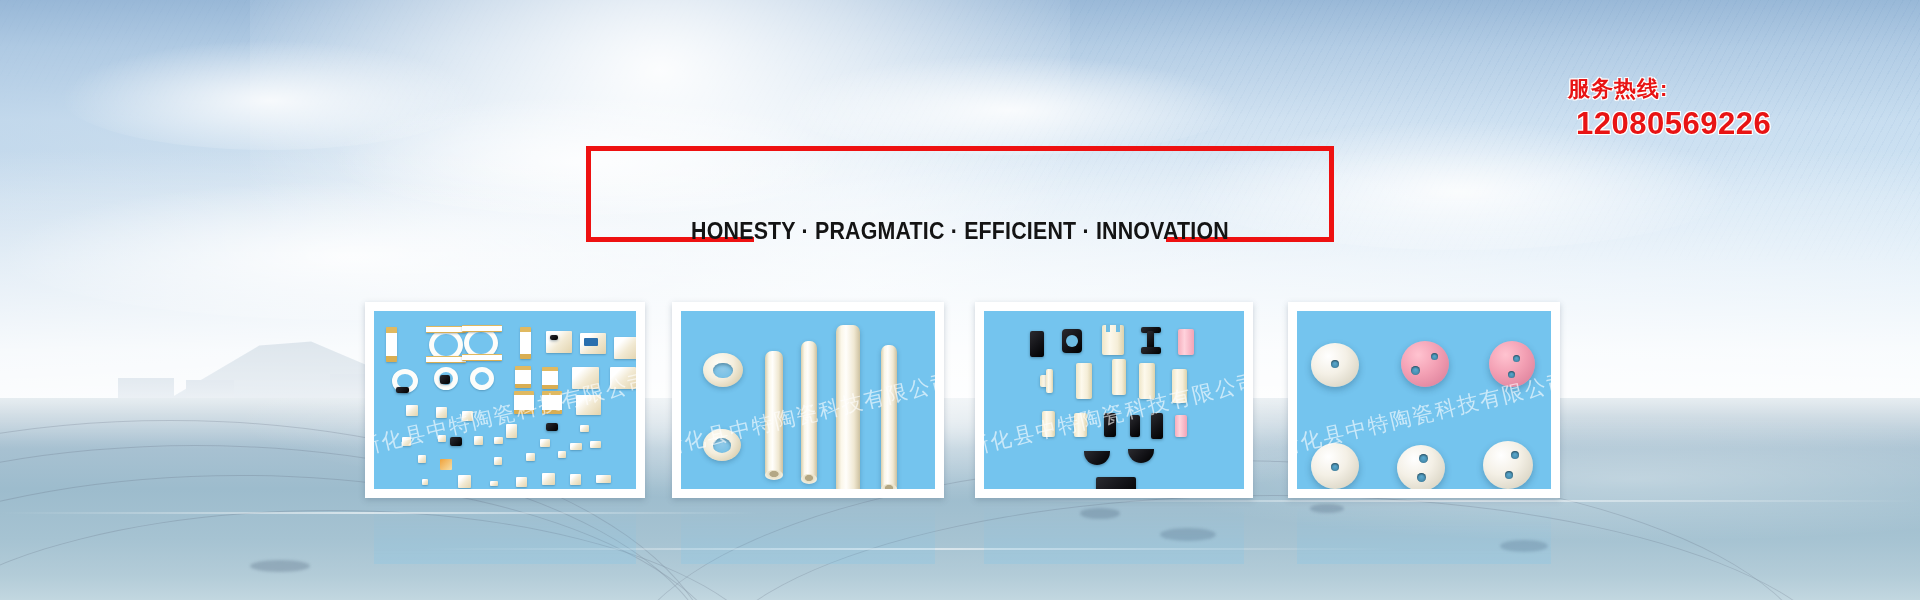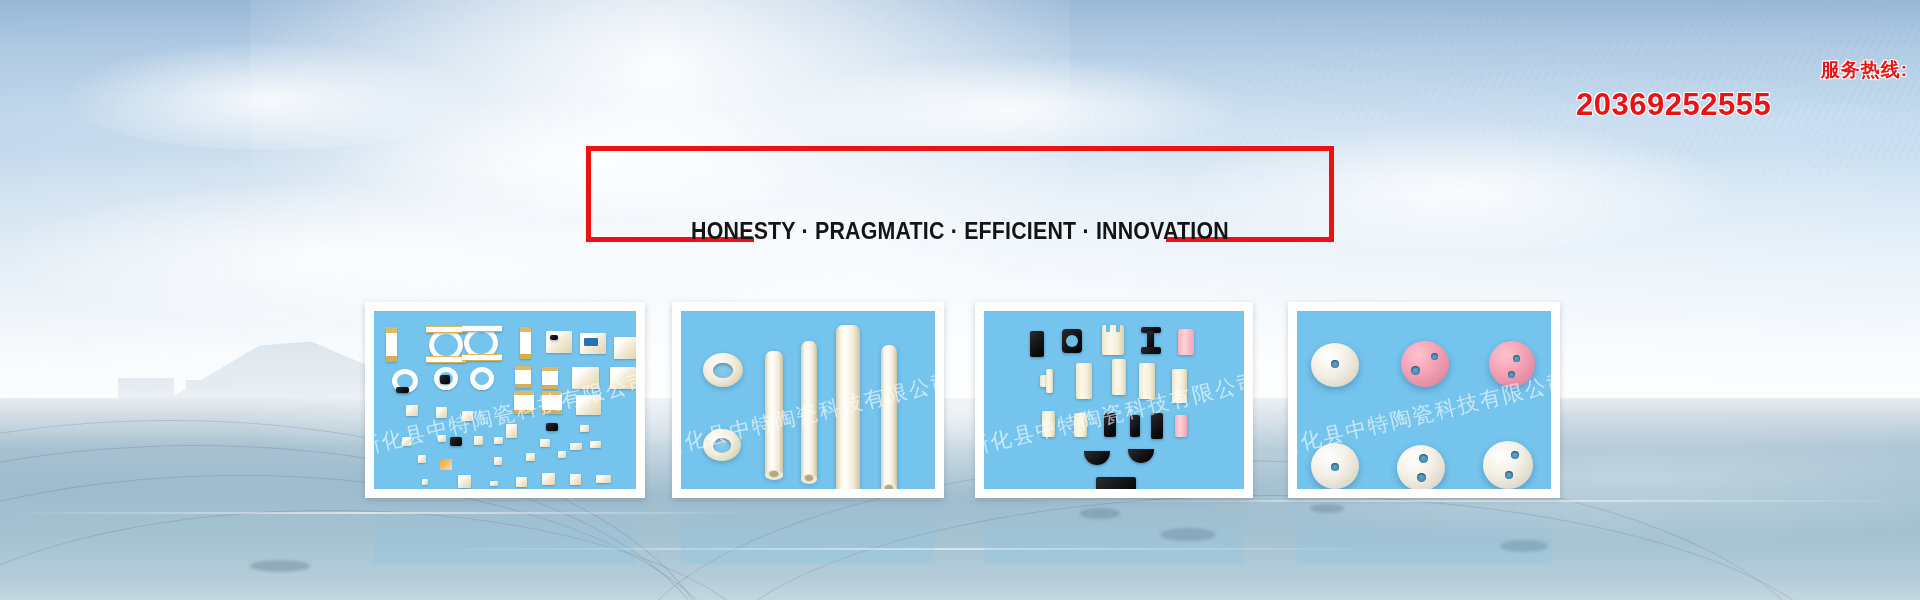--- a/index.html
+++ b/index.html
@@ -138,21 +138,21 @@
     transform:scaleX(0.93);
   }
 
   
   .contact { position:absolute; left:1568px; top:52px; width:340px; }
   .contact-line {
     color:#e81414; font-weight:bold; white-space:nowrap;
     text-shadow:0 0 2px #fff, 1px 1px 0 #fff, -1px 1px 0 #fff, 1px -1px 0 #fff, -1px -1px 0 #fff;
   }
   .c-title { font-size:24px; letter-spacing:1px; line-height:30px; }
-  .c-label { font-size:19px; letter-spacing:1px; line-height:32px; margin-top:2px;text-align:right; }
+  .c-label { font-size:22px; letter-spacing:1px; line-height:32px; margin-top:21px; }
   .c-phone { font-size:31px; letter-spacing:0.5px; line-height:36px; margin-top:1px; padding-left:8px; }
 
   
   .panel {
     position:absolute;
     background:#ffffff;
     padding:9px;
     box-shadow:0 2px 6px rgba(60,80,100,0.25);
   }
   .panel-inner {
@@ -303,21 +303,21 @@
     <div class="bracket-line b-top"></div>
     <div class="bracket-line b-left"></div>
     <div class="bracket-line b-right"></div>
     <div class="bracket-line b-bot-l"></div>
     <div class="bracket-line b-bot-r"></div>
     <div class="slogan-en">HONESTY · PRAGMATIC · EFFICIENT · INNOVATION</div>
   </div>
 
   <div class="contact">
     <div class="contact-line c-label">服务热线:</div>
-    <div class="contact-line c-phone">20369252555</div>
+    <div class="contact-line c-phone">12080569226</div>
   </div>
 
   <div class="panel" style="left:365px; top:302px; width:280px; height:196px;">
     <div class="panel-inner">
 
       <div class="part chip-gold" style="left:12px; top:16px; width:11px; height:35px;"></div>
       <div class="part ring" style="left:55px; top:18px; width:34px; height:32px;"></div>
       <div class="part chip-gold" style="left:52px; top:15px; width:40px; height:7px;"></div>
       <div class="part chip-gold" style="left:52px; top:45px; width:40px; height:7px;"></div>
       <div class="part ring" style="left:90px; top:16px; width:34px; height:32px;"></div>

